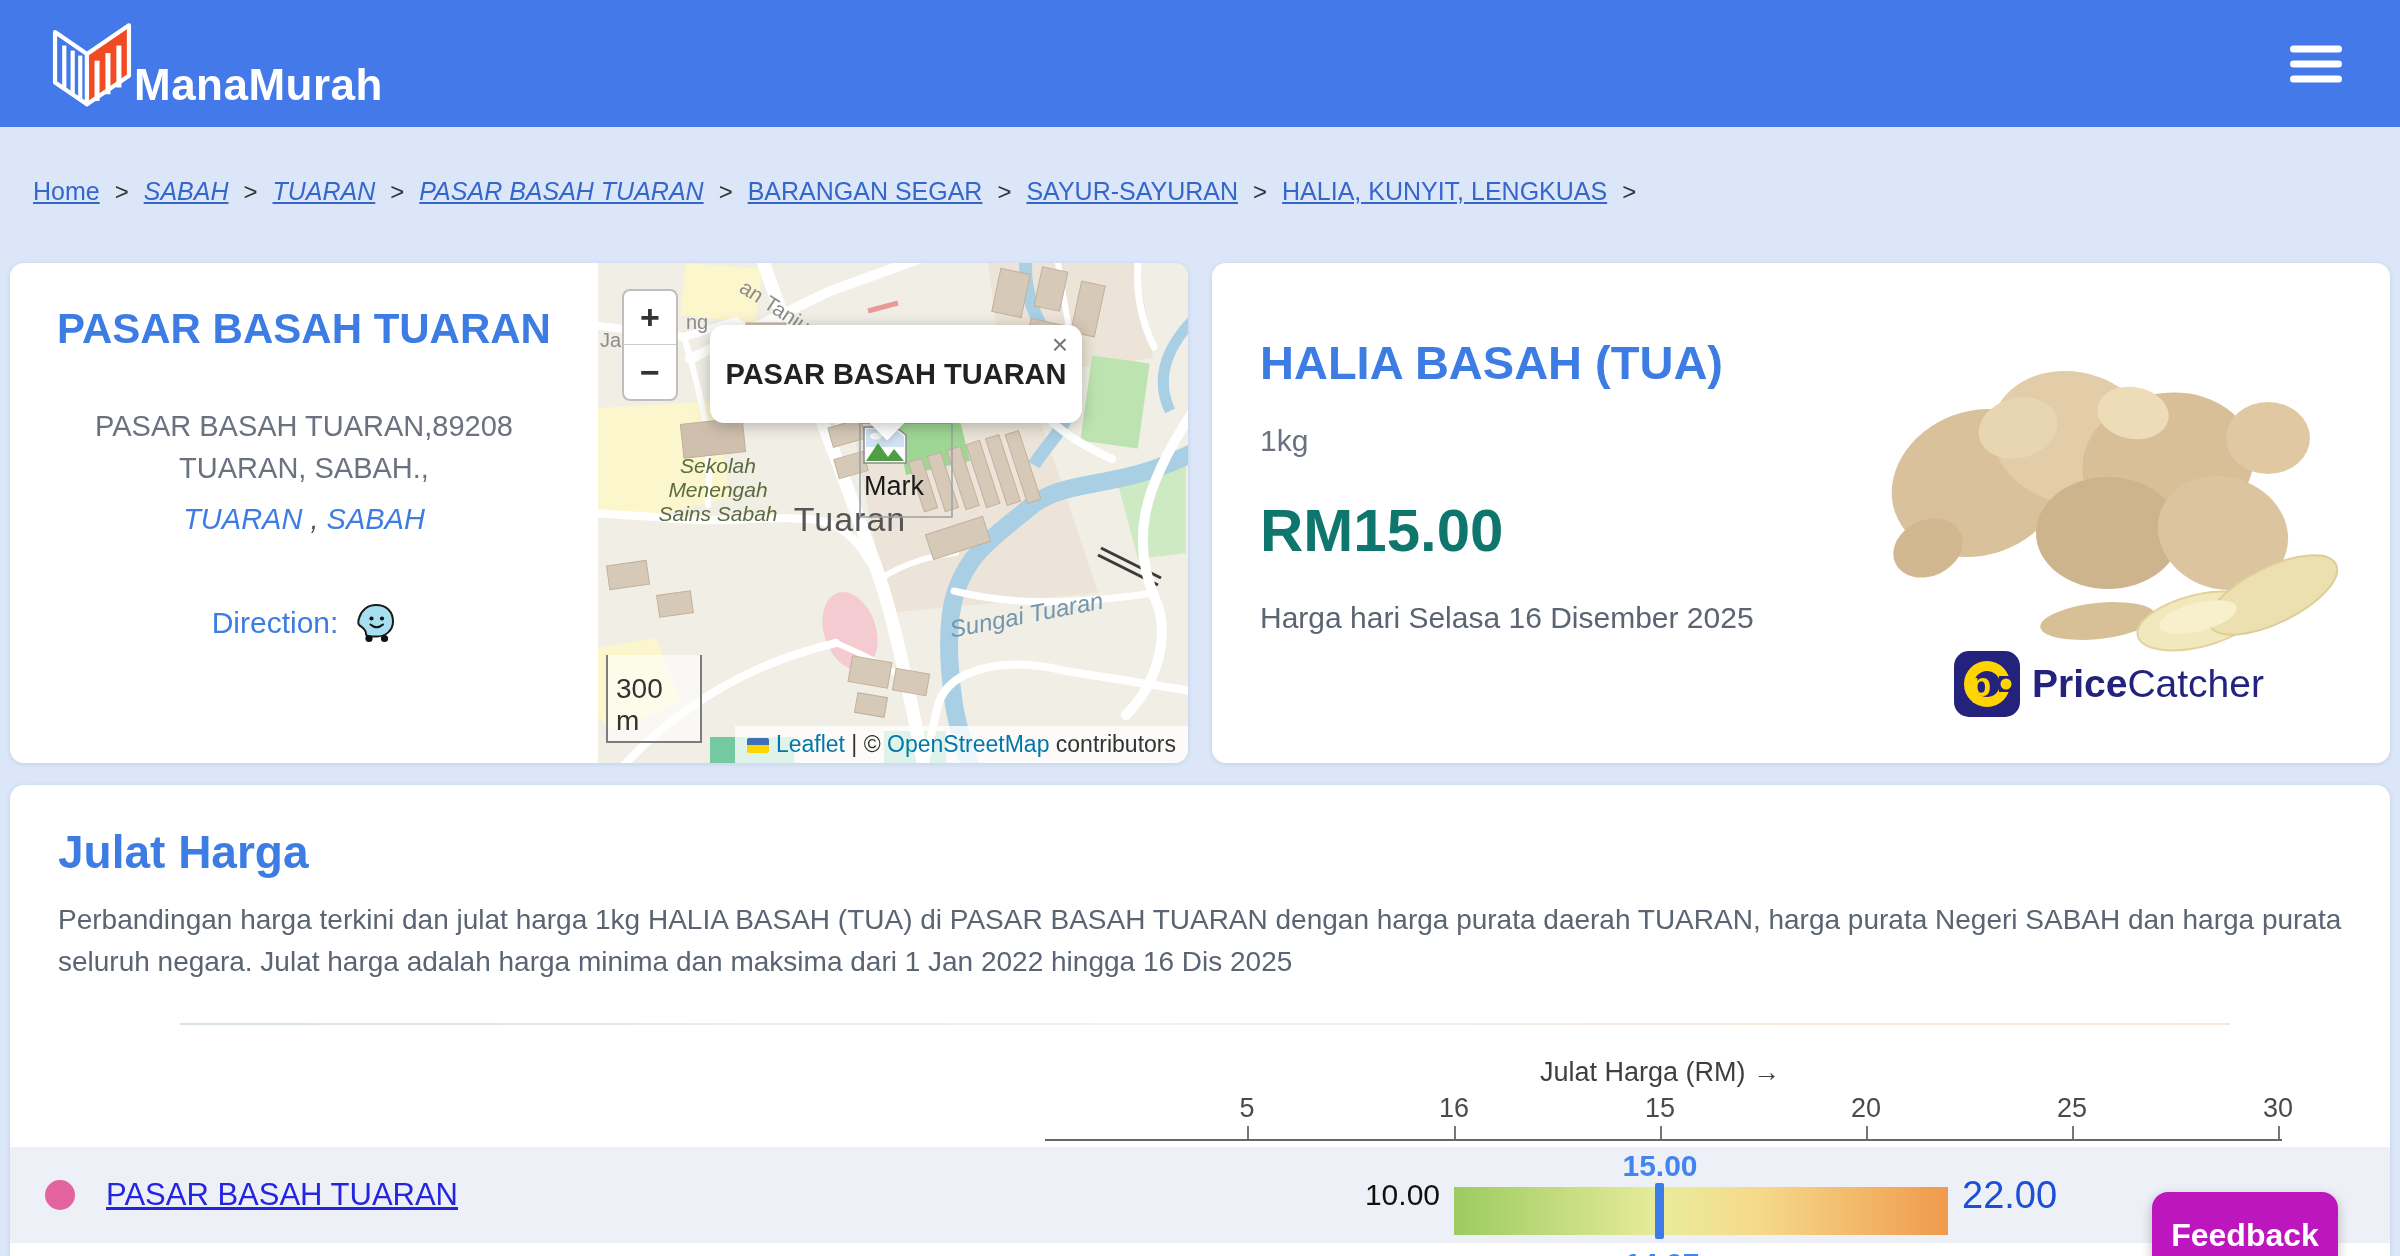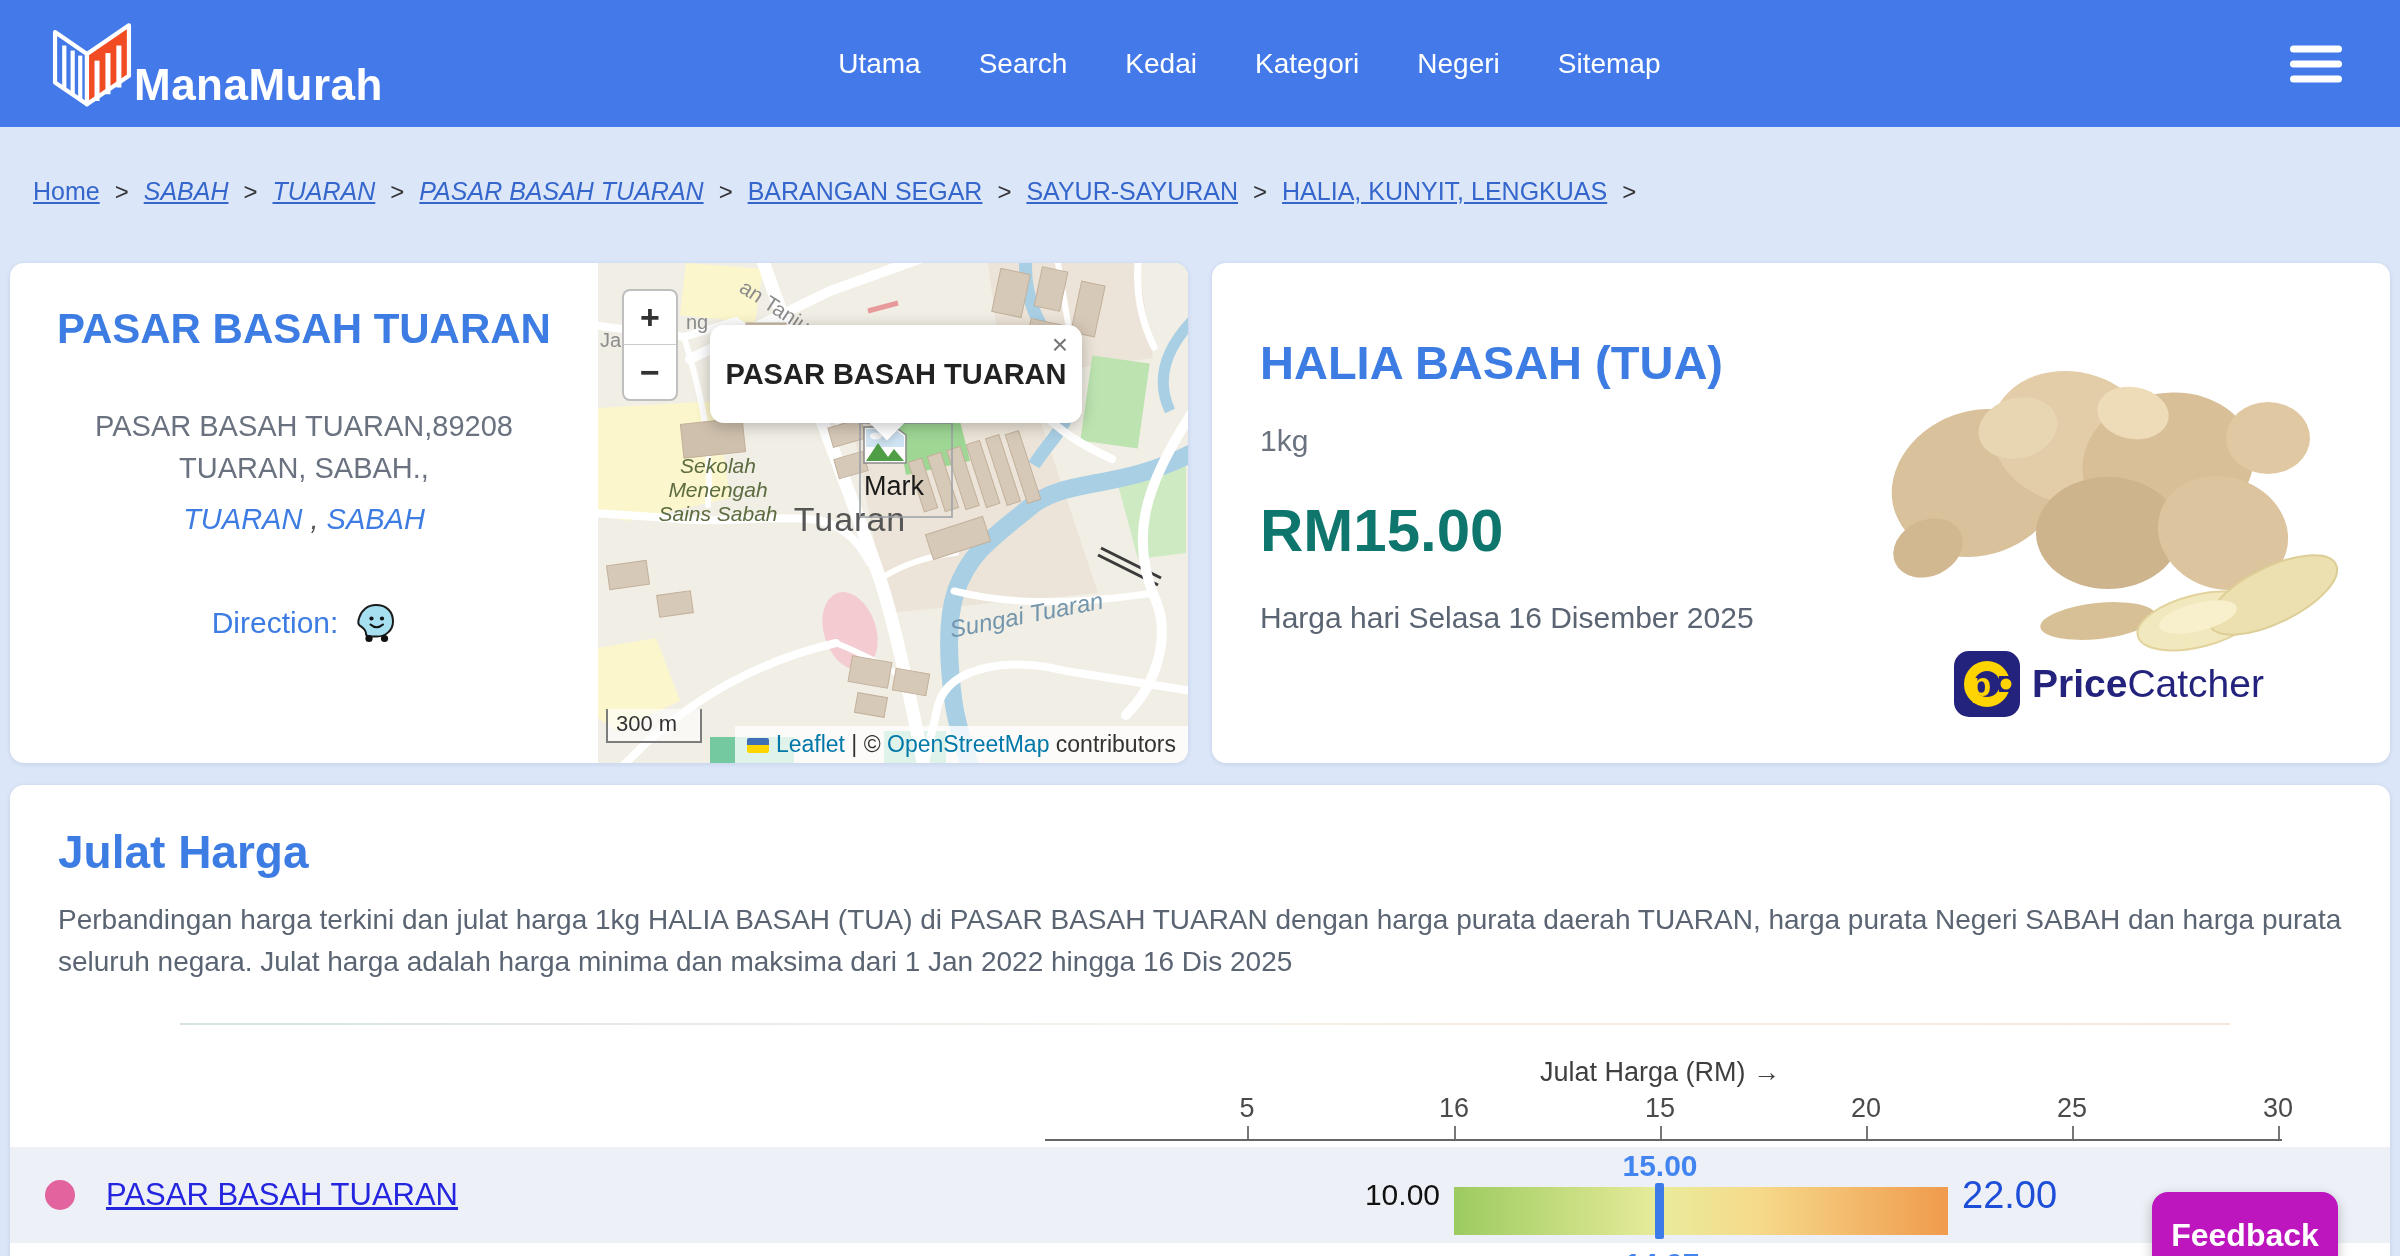--- a/index.html
+++ b/index.html
@@ -43,21 +43,21 @@
   .zbtn { height:54px; display:flex; align-items:center; justify-content:center; font-size:34px; font-weight:bold;
           color:#333; cursor:pointer; }
   .zbtn.zin { border-bottom:1px solid #ccc; }
   .popup-tail { position:absolute; left:276px; top:146px; width:26px; height:26px; background:#fff;
                 transform:rotate(45deg); box-shadow:0 3px 10px rgba(0,0,0,.2); z-index:6; }
   .popup { position:absolute; left:112px; top:62px; width:372px; height:98px; background:#fff; border-radius:14px;
            box-shadow:0 3px 16px rgba(0,0,0,.25); display:flex; align-items:center; justify-content:center; z-index:7; }
   .popup-title { font-size:29px; font-weight:bold; color:#222; }
   .popup-close { position:absolute; top:4px; right:14px; font-size:28px; color:#757575; cursor:pointer; }
   .scale { position:absolute; left:8px; bottom:20px; z-index:5; background:rgba(255,255,255,.6);
-           border:2px solid #7c7c7c; border-top:none; padding:2px 8px 4px 8px; font-size:22px; color:#333; width:96px; }
+           border:2px solid #7c7c7c; border-top:none; padding:18px 8px 4px 8px; font-size:28px; color:#333; width:96px; }
   .attrib { position:absolute; right:0; bottom:0; z-index:5; background:rgba(255,255,255,.78);
             padding:5px 12px; font-size:23px; color:#333; white-space:nowrap; }
   .attrib a { color:#0078a8; text-decoration:none; }
   .flag { display:inline-block; width:22px; height:15px; border-radius:2px; margin-right:7px;
           background:linear-gradient(#3f6fb5 0 50%, #ffd500 50% 100%); vertical-align:-1px; }
 
   
   .product-card { position:relative; width:1178px; height:500px; padding:72px 0 0 48px; overflow:hidden; }
   .product-title { color:#3d7ce2; font-size:47px; font-weight:bold; }
   .unit { color:#6a7280; font-size:30px; margin-top:34px; }
@@ -111,28 +111,20 @@
         <polygon points="94,6 44,40 44,100 94,66" fill="#f04b23" stroke="#fff" stroke-width="5" stroke-linejoin="round"></polygon>
         <line x1="17" y1="30" x2="17" y2="82" stroke="#fff" stroke-width="5"></line>
         <line x1="27" y1="36" x2="27" y2="89" stroke="#fff" stroke-width="5"></line>
         <line x1="36" y1="42" x2="36" y2="95" stroke="#fff" stroke-width="5"></line>
         <line x1="56" y1="48" x2="56" y2="96" stroke="#fff" stroke-width="6"></line>
         <line x1="69" y1="39" x2="69" y2="88" stroke="#fff" stroke-width="6"></line>
         <line x1="82" y1="30" x2="82" y2="80" stroke="#fff" stroke-width="6"></line>
       </svg>
       <span class="brand-name">ManaMurah</span>
     </div>
-    <nav class="main-nav">
-      <a href="#">Utama</a>
-      <a href="#">Search</a>
-      <a href="#">Kedai</a>
-      <a href="#">Kategori</a>
-      <a href="#">Negeri</a>
-      <a href="#">Sitemap</a>
-    </nav>
     <div class="hamburger">
         <span></span>
         <span></span>
         <span></span>
       </div>
   </header>
 
   <div class="breadcrumb">
     <a href="#">Home</a><span class="sep">&gt;</span><a href="#" class="it">SABAH</a><span class="sep">&gt;</span><a href="#" class="it">TUARAN</a><span class="sep">&gt;</span><a href="#" class="it">PASAR BASAH TUARAN</a><span class="sep">&gt;</span><a href="#">BARANGAN SEGAR</a><span class="sep">&gt;</span><a href="#">SAYUR-SAYURAN</a><span class="sep">&gt;</span><a href="#">HALIA, KUNYIT, LENGKUAS</a><span class="sep">&gt;</span>
   </div>

